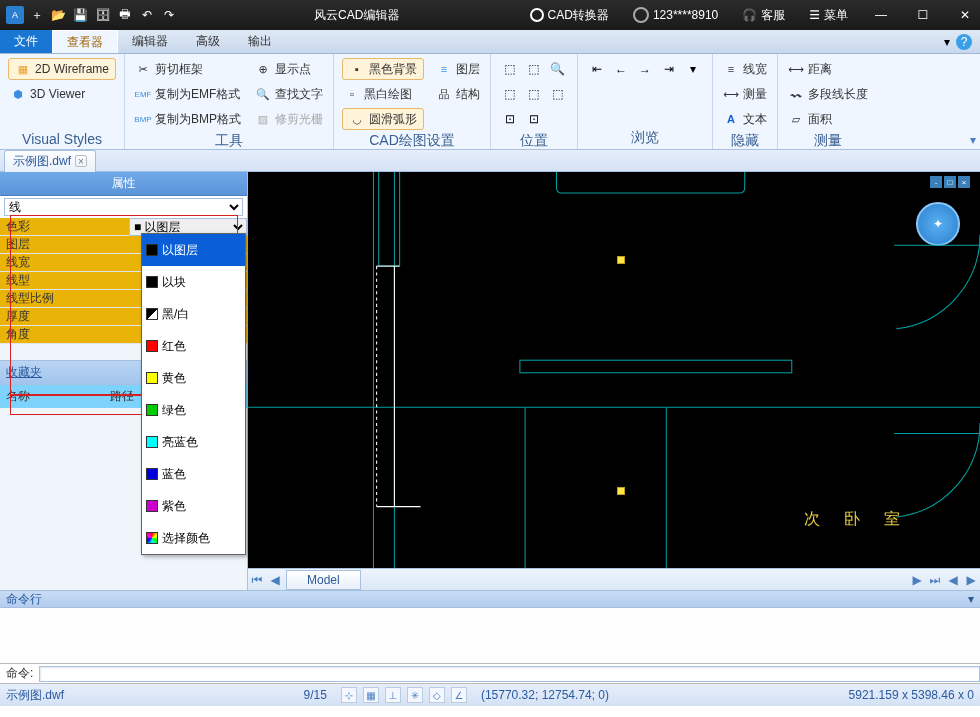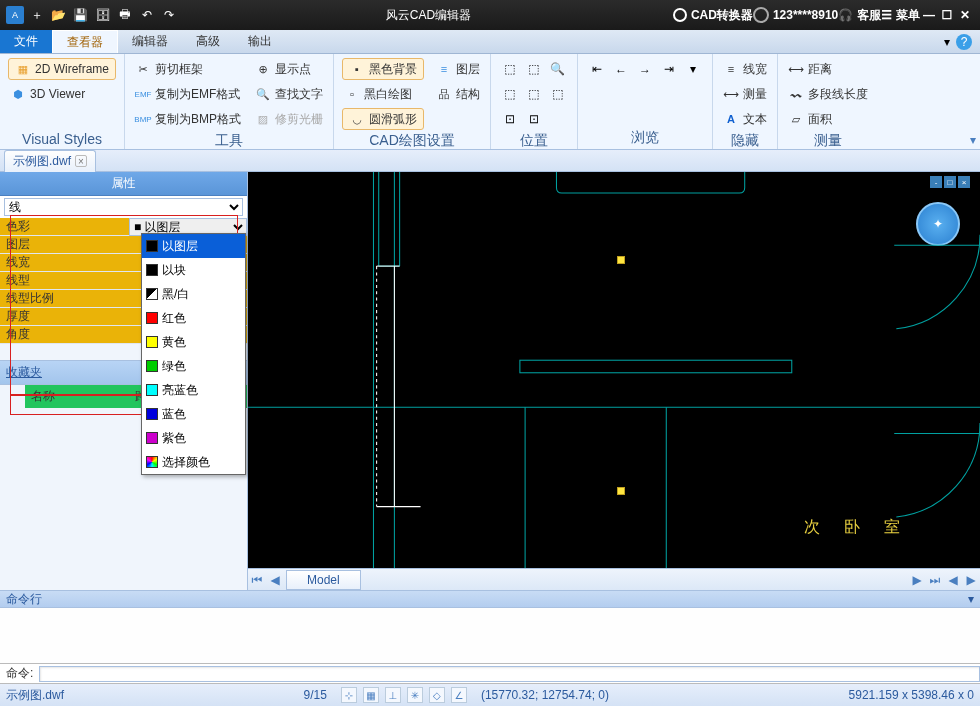--- a/index.html
+++ b/index.html
@@ -4,21 +4,21 @@
 <style>
 * { margin: 0; padding: 0; box-sizing: border-box; font-family: "Microsoft YaHei", sans-serif; font-size: 12px; }
 body { width: 980px; height: 717px; background: #fff; overflow: hidden; position: relative; }
 
 
 .titlebar { height: 30px; background: linear-gradient(#2b2b2b, #1a1a1a); display: flex; align-items: center; color: #fff; }
 .titlebar .qat { display: flex; align-items: center; gap: 4px; padding: 0 6px; }
 .titlebar .ticon { width: 18px; height: 18px; display: flex; align-items: center; justify-content: center; color: #fff; }
 .titlebar .spacer { flex: 1; }
 .titlebar .apptitle { color: #fff; }
-.titlebar .right { display: flex; align-items: center; gap: 0; padding-right: 6px; font-weight: bold; }
+.titlebar .right { display: flex; align-items: center; gap: 24px; padding-right: 6px; }
 .titlebar .winbtn { width: 18px; height: 18px; display:flex; align-items:center; justify-content:center; color:#fff; }
 
 
 .menurow { height: 24px; background: linear-gradient(#dfe9f5, #c8d8ec); display: flex; align-items: stretch; border-bottom: 1px solid #9fb6d4; }
 .menurow .mfile { background: #1976d2; color: #fff; padding: 3px 14px; display:flex; align-items:center; }
 .menurow .mtab { padding: 3px 14px; color: #333; display:flex; align-items:center; }
 .menurow .mtab.active { background: #eff6ff; border: 1px solid #fff; border-bottom: none; color:#a16207; }
 .menurow .flex1 { flex:1; }
 .menurow .helpicons { display:flex; align-items:center; gap:6px; padding-right:8px; }
 
@@ -45,25 +45,25 @@
 .leftpanel { width: 248px; background:#f0f5fc; border-right:1px solid #a8c0e0; display:flex; flex-direction:column; position:relative; }
 .panelhead { background: linear-gradient(#6fa8e8, #5a95d8); color:#fff; padding:3px 6px; border-bottom:1px solid #4a7fc0;text-align:center; }
 .entitysel { padding:2px 4px; background:#fff; }
 .entitysel select { width:100%; border:1px solid #a8c0e0; font-size:12px; background:#fff; }
 .propgrid { background:#eab308; }
 .proprow { display:flex; border-bottom:1px solid #e0e6f0; height:18px; align-items:center; }
 .proprow .plabel { width:125px; padding-left:6px; color:#333; }
 .proprow .pval { flex:1; padding-left:4px; display:flex; align-items:center; }
 .pval select { width:100%; border:1px solid #a8c0e0; font-size:12px; }
 .favhead { background: linear-gradient(#b8d4f5, #a3c5ec); color:#2b5a9e; padding:3px 6px; border-top:1px solid #a8c0e0; border-bottom:1px solid #a8c0e0;text-decoration:underline; }
-.favcols { display:flex; background:#22c55e; padding:3px 6px; gap:80px; color:#333;margin-left:25px; }
+.favcols { display:flex; background:#7dd3fc; padding:3px 6px; gap:80px; color:#333; }
 
 
 .ddpopup { position:absolute; left:141px; top:61px; width:105px; background:#fff; border:1px solid #666; z-index:10; box-shadow:2px 2px 4px rgba(0,0,0,0.3); }
-.dditem { display:flex; align-items:center; gap:4px; padding:1px 4px; height:24px; }
+.dditem { display:flex; align-items:center; gap:4px; padding:1px 4px; height:32px; }
 .dditem .sw { width:12px; height:12px; border:1px solid #333; flex-shrink:0; }
 .dditem.sel { background:#0a5fd8; color:#fff; }
 
 
 .hl { position:absolute; border:1px solid #d82020; pointer-events:none; }
 
 
 .canvaswrap { flex:1; display:flex; flex-direction:column; }
 .canvas { flex:1; background:#000; position:relative; overflow:hidden; }
 .navcube { position:absolute; top:4px; right:10px; display:flex; gap:2px; }
@@ -436,21 +436,21 @@
         </g>
         <g stroke="#fff" stroke-width="1">
           <line x1="140" y1="90" x2="140" y2="320"></line>
           <line x1="123" y1="90" x2="123" y2="320" stroke-dasharray="3 3"></line>
           <line x1="123" y1="320" x2="165" y2="320"></line>
           <line x1="123" y1="90" x2="145" y2="90"></line>
         </g>
       </svg>
       <div class="yel" style="left:369px; top:84px;"></div>
       <div class="yel" style="left:369px; top:315px;"></div>
-      <div class="roomtxt" style="right:70px; bottom:30px;margin-top:32px;">次 卧 室</div>
+      <div class="roomtxt" style="right:70px; bottom:38px;margin-top:32px;">次 卧 室</div>
     </div>
     <div class="modelrow">
       <span class="navbtn">⏮</span>
       <span class="navbtn">◀</span>
       <div class="modeltab">Model</div>
       <div style="flex:1;"></div>
       <span class="navbtn">▶</span>
       <span class="navbtn">⏭</span>
       <span class="navbtn">◀</span>
       <span class="navbtn">▶</span>

